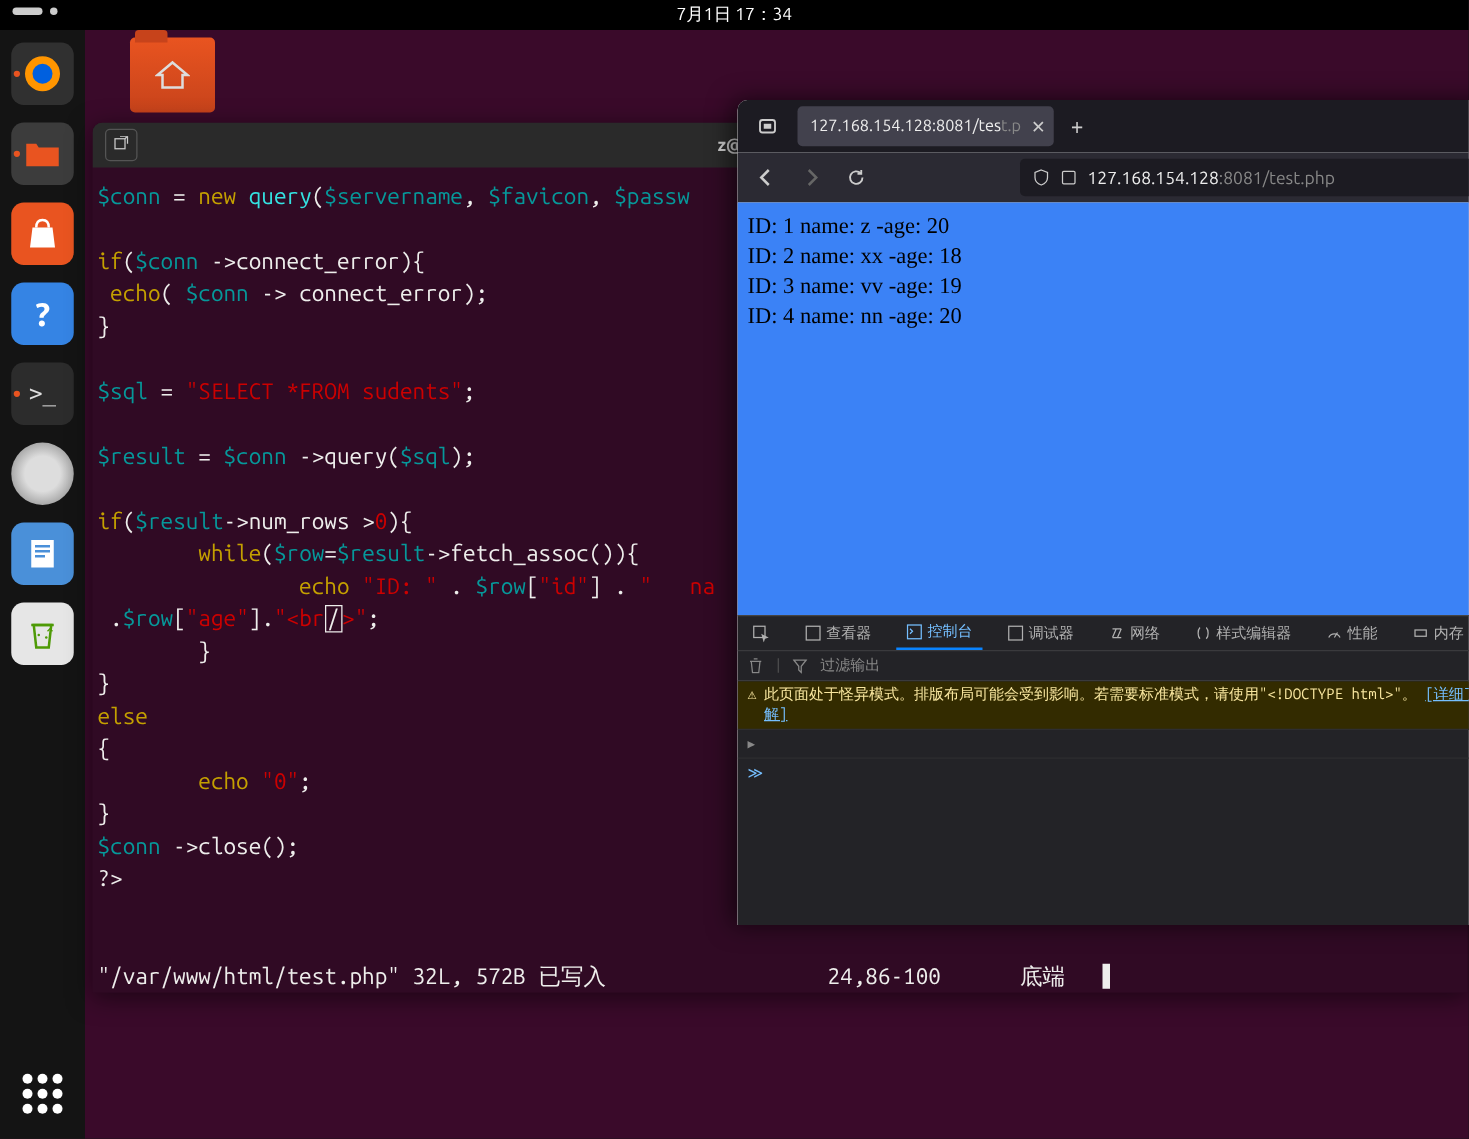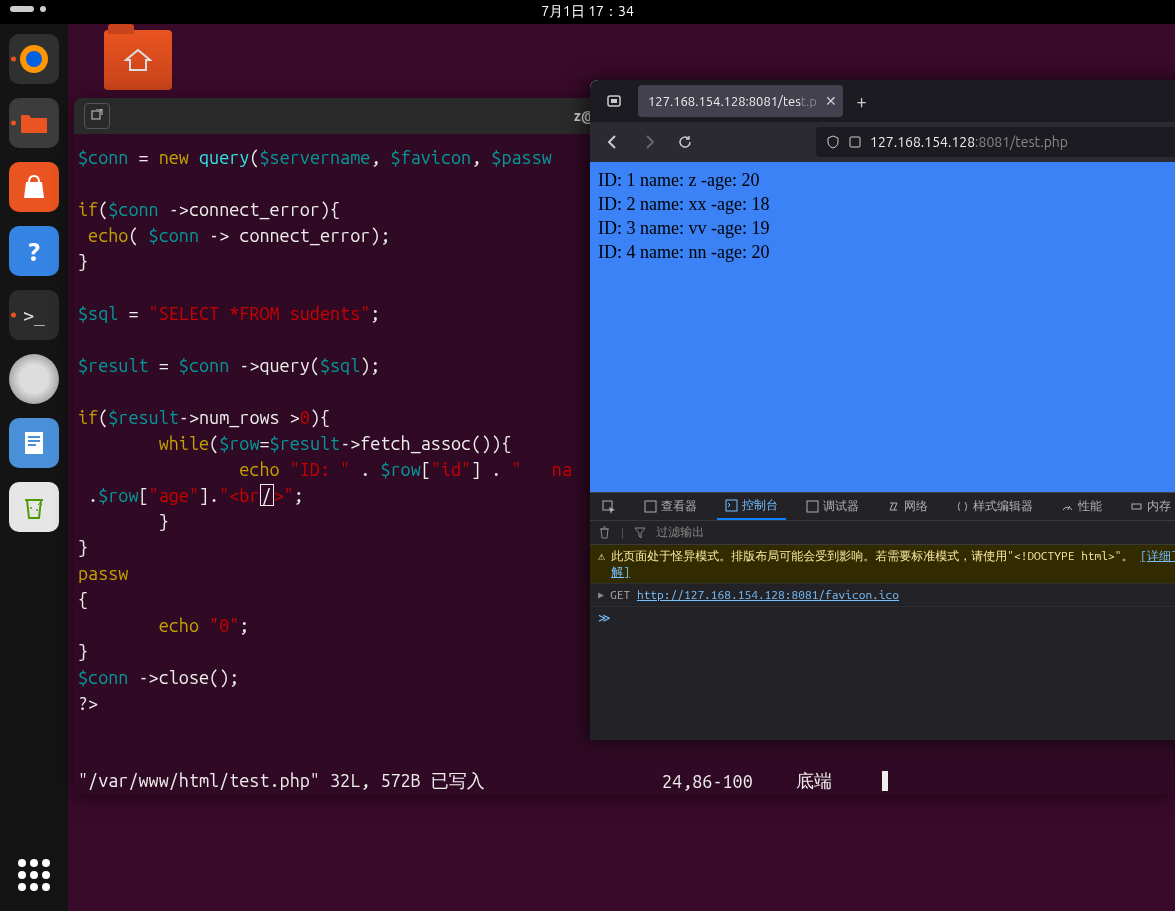--- a/index.html
+++ b/index.html
@@ -195,21 +195,21 @@
     height: 26px;
     background: #300a24;
     color: #eeeeec;
     font-family: "Ubuntu Mono", monospace;
     font-size: 18px;
     display: flex;
     align-items: center;
     padding: 0 4px;
   }
   .terminal-status .pos { position: absolute; left: 588px; }
-  .terminal-status .mode { position: absolute; left: 722px; }
+  .terminal-status .mode { position: absolute; left: 742px; }
   .terminal-status .scrollmark {
     position: absolute;
     left: 808px;
     width: 6px;
     height: 20px;
     background: #eeeeec;
   }
 
   
   .browser-window {
@@ -466,21 +466,21 @@
 <span class="var">$sql</span><span class="op"> = </span><span class="str">"SELECT *FROM sudents"</span><span class="op">;</span>
 
 <span class="var">$result</span><span class="op"> = </span><span class="var">$conn</span><span class="method"> -&gt;query(</span><span class="var">$sql</span><span class="method">);</span>
 
 <span class="kw">if</span><span class="op">(</span><span class="var">$result</span><span class="method">-&gt;num_rows &gt;</span><span class="num">0</span><span class="op">){</span>
 <span>        </span><span class="kw">while</span><span class="op">(</span><span class="var">$row</span><span class="op">=</span><span class="var">$result</span><span class="method">-&gt;fetch_assoc()){</span>
 <span>                </span><span class="kw">echo </span><span class="str">"ID: "</span><span class="op"> . </span><span class="var">$row</span><span class="op">[</span><span class="str">"id"</span><span class="op">]</span><span class="op"> . </span><span class="str">"   na</span>
 <span> </span><span class="op">.</span><span class="var">$row</span><span class="op">[</span><span class="str">"age"</span><span class="op">]</span><span class="op">.</span><span class="str">"&lt;br</span><span class="cursor">/</span><span class="str">&gt;"</span><span class="op">;</span>
 <span>        </span><span class="op">}</span>
 <span class="op">}</span>
-<span class="kw">passw</span>
+<span class="kw">else</span>
 <span class="op">{</span>
 <span>        </span><span class="kw">echo </span><span class="str">"0"</span><span class="op">;</span>
 <span class="op">}</span>
 <span class="var">$conn</span><span class="method"> -&gt;close();</span>
 <span class="op">?&gt;</span></div>
     <div class="terminal-status">
       <span>"/var/www/html/test.php" 32L, 572B 已写入</span>
       <span class="pos">24,86-100</span>
       <span class="mode">底端</span>
       <div class="scrollmark"></div>
@@ -612,20 +612,19 @@
         </span>
         <span>过滤输出</span>
       </div>
       <div class="devtools-messages">
         <div class="devtools-msg warn">
           <span>⚠</span>
           <span><span>此页面处于怪异模式。排版布局可能会受到影响。若需要标准模式，请使用"&lt;!DOCTYPE html&gt;"。</span> <span class="linktxt">[详细了解]</span></span>
         </div>
         <div class="devtools-msg info">
           <span class="tri">▶</span>
-          <span><span>GET </span><span class="linktxt">http://127.168.154.128:8081/favicon.ico</span></span>
         </div>
         <div class="devtools-prompt">≫</div>
       </div>
     </div>
   </div>
 
 </div>
 
 </body></html>

